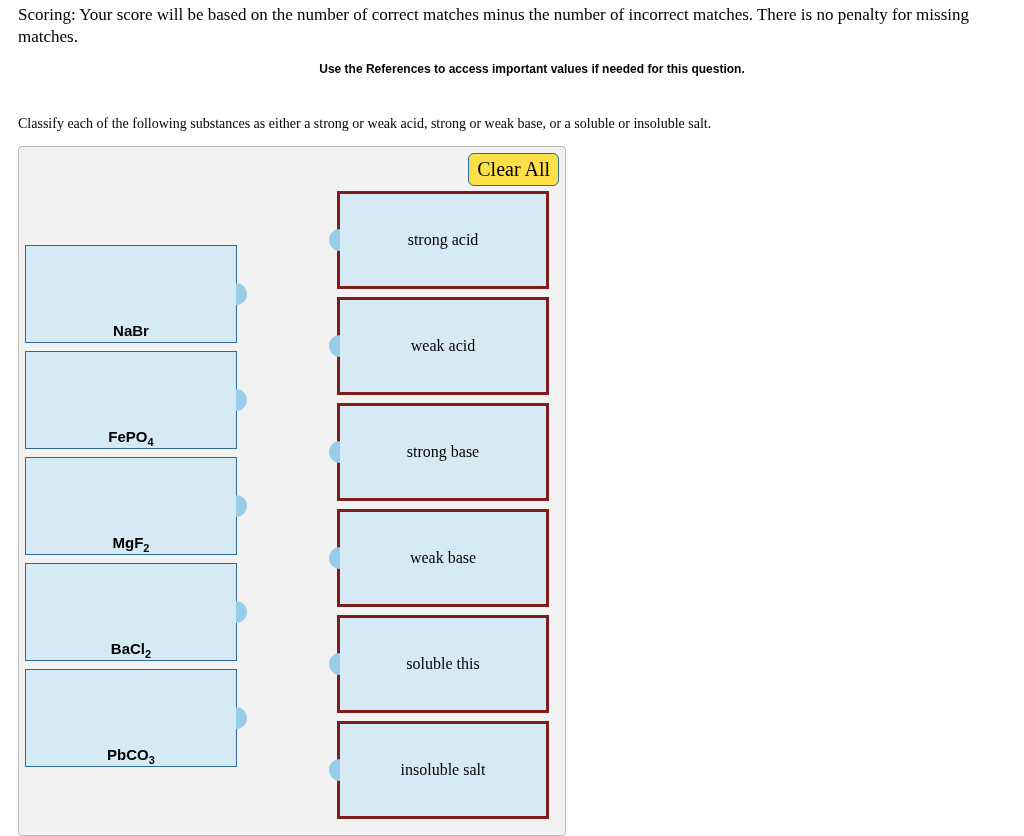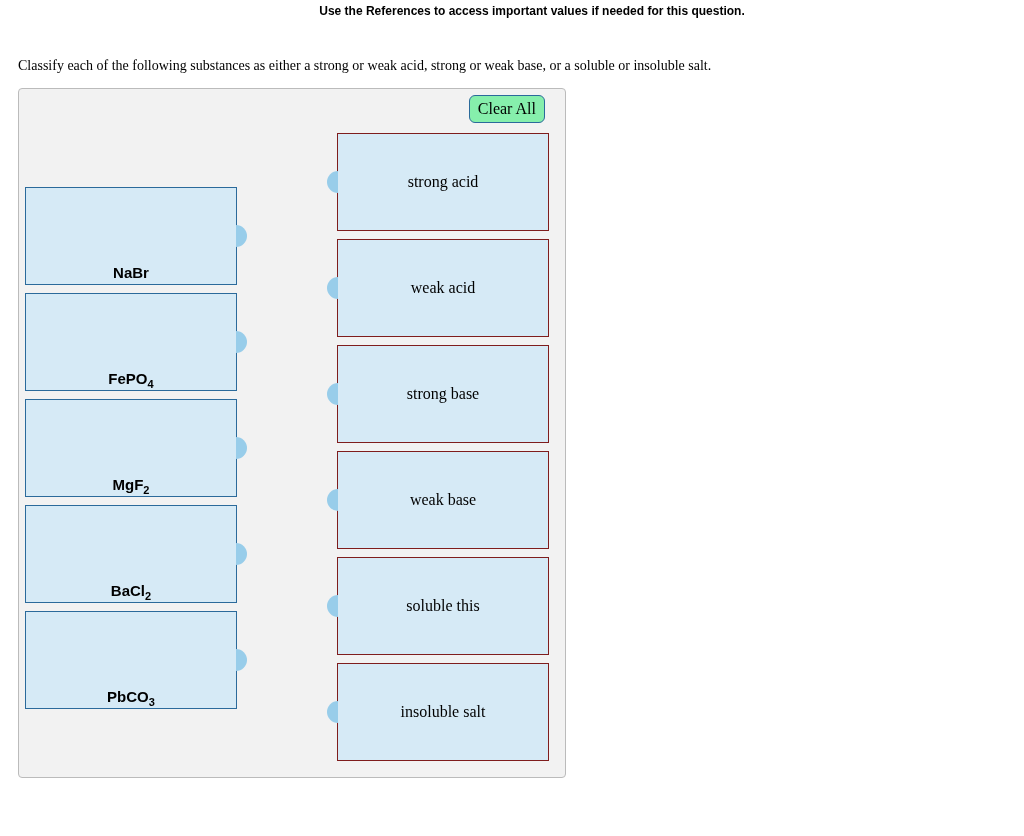--- a/index.html
+++ b/index.html
@@ -38,27 +38,27 @@
     border-radius: 4px;
     background: #f2f2f2;
     position: relative;
     padding: 6px;
     padding-top: 44px;
     padding-bottom: 16px;
   }
   .clear-all {
     position: absolute;
     top: 6px;
-    right: 20px;
-    background: #86efac;
+    right: 6px;
+    background: #fde047;
     border: 1px solid #2b6a9b;
     border-radius: 6px;
     padding: 4px 8px;
     font-family: Georgia, serif;
-    font-size: 16px;
+    font-size: 20px;
     cursor: pointer;
     color: #000;
   }
   .columns {
     display: flex;
     align-items: flex-start;
     gap: 100px;
   }
   .left-col {
     display: flex;
@@ -96,21 +96,21 @@
     height: 22px;
     background: #98cdea;
     border-radius: 50%;
     clip-path: inset(0 0 0 50%);
   }
   .category {
     position: relative;
     width: 212px;
     height: 98px;
     background: #d6eaf6;
-    border: 1px solid #7f1d1d;
+    border: 3px solid #7f1d1d;
     display: flex;
     align-items: center;
     justify-content: center;
     font-family: Georgia, serif;
     font-size: 16px;
   }
   .category .plug-left {
     position: absolute;
     left: -11px;
     top: 50%;
@@ -119,20 +119,21 @@
     height: 22px;
     background: #98cdea;
     border-radius: 50%;
     clip-path: inset(0 50% 0 0);
   }
 </style>
 </head>
 <body>
 
 <div class="content">
+  <div class="scoring">Scoring: Your score will be based on the number of correct matches minus the number of incorrect matches. There is no penalty for missing matches.</div>
   <div class="references-hint">Use the References to access important values if needed for this question.</div>
   <div class="question">Classify each of the following substances as either a strong or weak acid, strong or weak base, or a soluble or insoluble salt.</div>
 
   <div class="panel">
     <button class="clear-all">Clear All</button>
 
     <div class="columns">
       <div class="left-col">
 
         <div class="substance">

